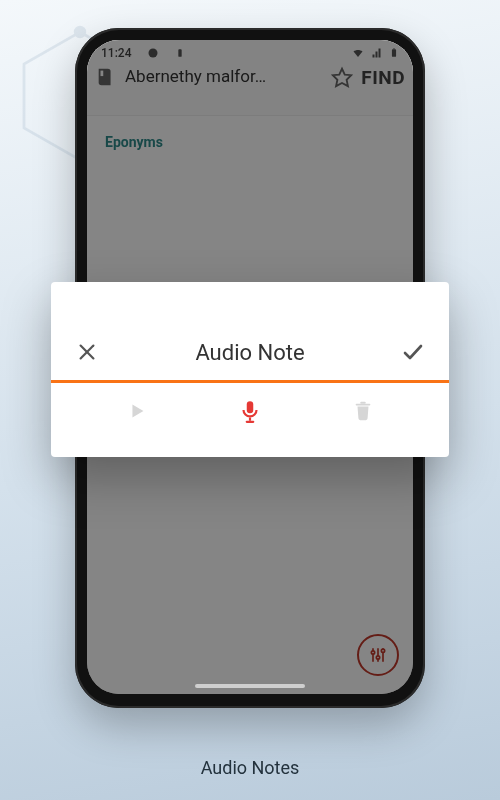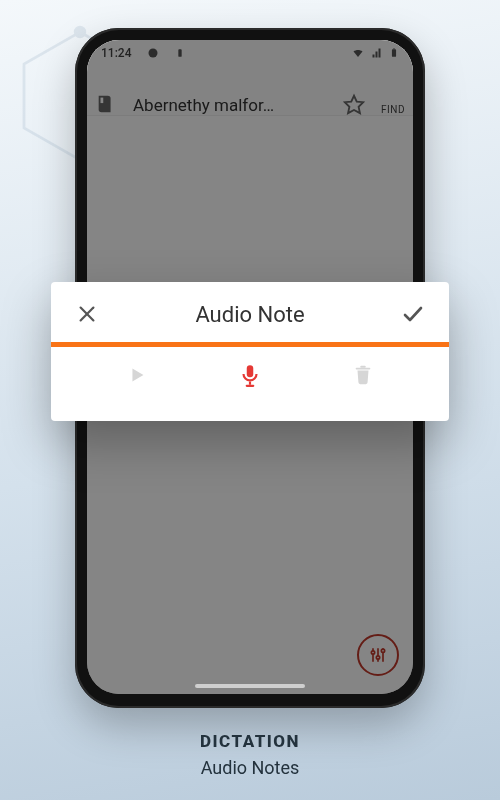--- a/index.html
+++ b/index.html
@@ -27,25 +27,25 @@
 
   .status-bar {
     height: 26px; background:#fcfcfc; color:#424242;
     display:flex; align-items:center; justify-content:space-between;
     padding: 0 14px; font-size: 12px; font-weight:500;
   }
   .status-right { display:flex; gap:6px; align-items:center; }
   .icon { display:inline-flex; align-items:center; justify-content:center; }
 
   .app-bar {
-    height: 50px; background:#fcfcfc; display:flex; align-items:flex-end;
-    padding: 0 8px; gap:16px; border-bottom:1px solid #eee;
+    height: 50px; background:#fcfcfc; display:flex; align-items:flex-start;
+    padding: 0 8px; gap:8px; border-bottom:1px solid #eee;
   }
   .app-title { flex:1; font-size:17px; color:#333; white-space:nowrap; overflow:hidden; text-overflow:ellipsis; }
-  .find-label { font-size:10px; font-weight:400; color:#444; letter-spacing:.5px; }
+  .find-label { font-size:19px; font-weight:700; color:#444; letter-spacing:.5px; }
 
   .content { padding: 14px 18px; font-size:13.5px; color:#333; }
   .sec-eponyms { color:#2e8b8b; font-weight:700; font-size:14px; margin:4px 0 14px; }
   .entry-title { color:#c0392b; font-weight:700; font-size:14px; margin-bottom:14px; }
   .sec-label { color:#1f3b8f; font-weight:700; font-size:13.5px; margin:6px 0 8px; }
   .body-text { color:#3a3a3a; line-height:1.5; margin-bottom:10px; }
   .content ul { margin: 2px 0 0 26px; color:#555; }
   .content ul li { margin: 2px 0; }
 
   .fab {
@@ -59,21 +59,21 @@
 
   
   .modal {
     position:absolute; left:50%; top:282px; transform:translateX(-50%);
     width:398px; background:#fff; border-radius:4px;
     box-shadow: 0 20px 50px rgba(0,0,0,.28);
     padding: 0 0 18px;
   }
   .modal-header {
     display:flex; align-items:center; justify-content:space-between;
-    padding: 16px 20px 12px; border-bottom:5px solid #f97316;
+    padding: 16px 20px 12px; border-bottom:3px solid #f97316;margin-top:38px;
   }
   .modal-title { font-size:22px; color:#333; font-weight:400; }
   .icon-btn { width:32px; height:32px; display:flex; align-items:center; justify-content:center; color:#555; }
   .timer { text-align:center; font-size:40px; color:#333; font-weight:300;
     letter-spacing:1px; padding: 24px 0 14px; }
   .modal-actions {
     display:flex; align-items:center; justify-content:space-around;
     padding: 6px 30px 6px;
   }
   .modal-actions .icon-btn { width:44px; height:44px; color:#bdbdbd; }
@@ -149,20 +149,21 @@
       <div class="app-title">Abernethy malfor…</div>
       <span class="icon">
         <svg width="22" height="22" viewBox="0 0 24 24" fill="none" stroke="#666" stroke-width="2">
             <polygon points="12,3 15,9.5 22,10 17,15 18.5,22 12,18.5 5.5,22 7,15 2,10 9,9.5"></polygon>
           </svg>
       </span>
       <span class="find-label">FIND</span>
     </div>
 
     <div class="content">
+      <div class="sec-eponyms">Eponyms</div>
       <div style="height:150px"></div>
       <div class="body-text">Yorkshire terriers.</div>
       <div class="sec-label">Category</div>
       <ul>
         <li>Anatomy</li>
         <li>Gastrointestinal</li>
         <li>Pediatrics</li>
       </ul>
     </div>
 
@@ -215,15 +216,14 @@
       <svg width="22" height="22" viewBox="0 0 24 24" fill="#d6d6d6">
           <path d="M6 7h12l-1 13a2 2 0 01-2 2H9a2 2 0 01-2-2L6 7z"></path>
           <rect x="4" y="4" width="16" height="2" rx="1"></rect>
           <rect x="9" y="2" width="6" height="2" rx="1"></rect>
         </svg>
     </span>
   </div>
 </div>
 
 <div class="captions">
-  <div class="cap-main">DICTATION</div>
   <div class="cap-sub">Audio Notes</div>
 </div>
 
 </body></html>

